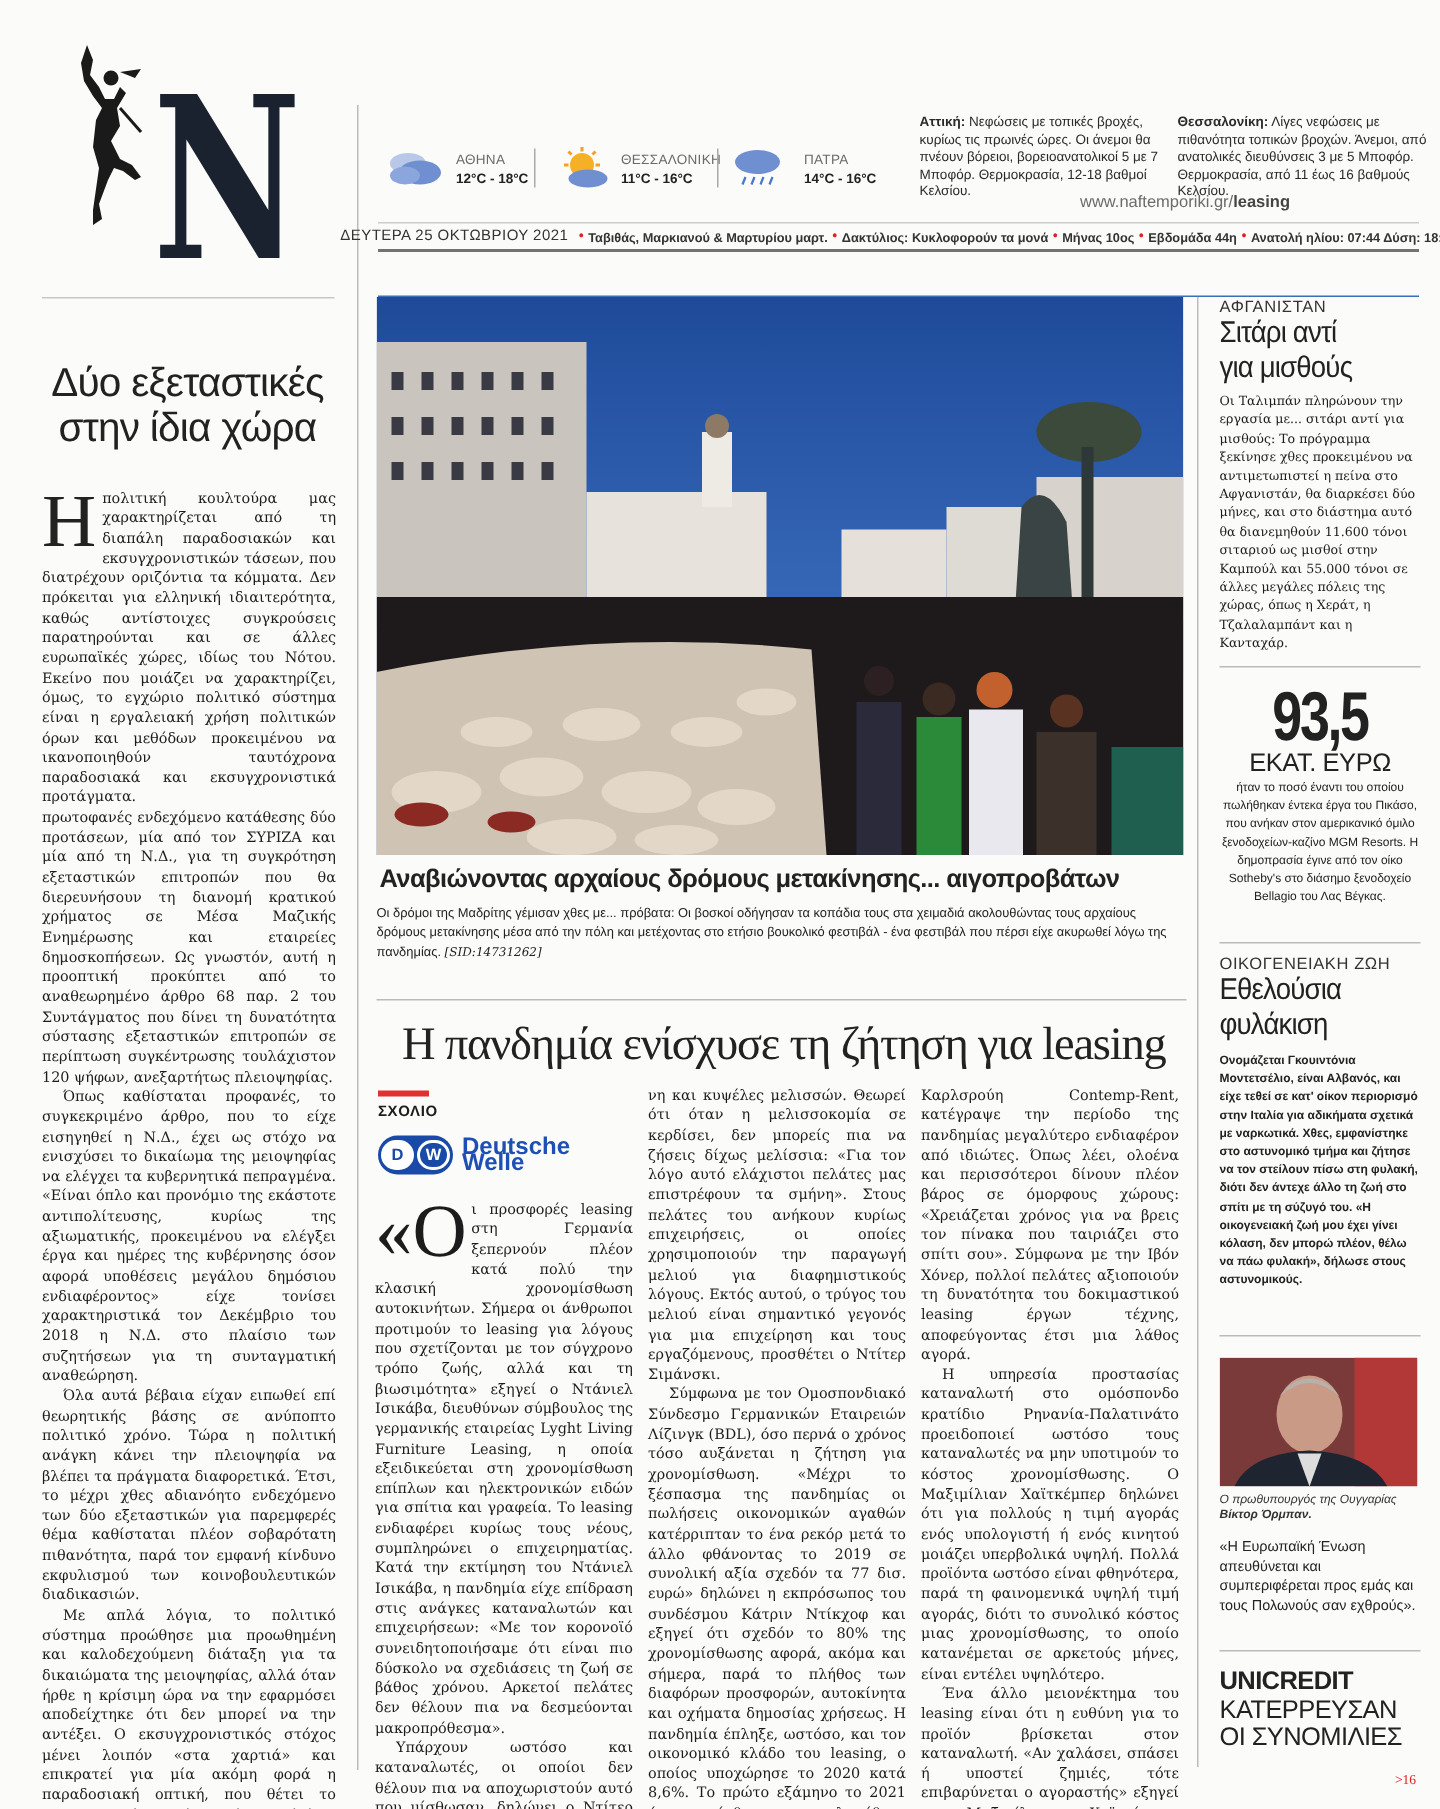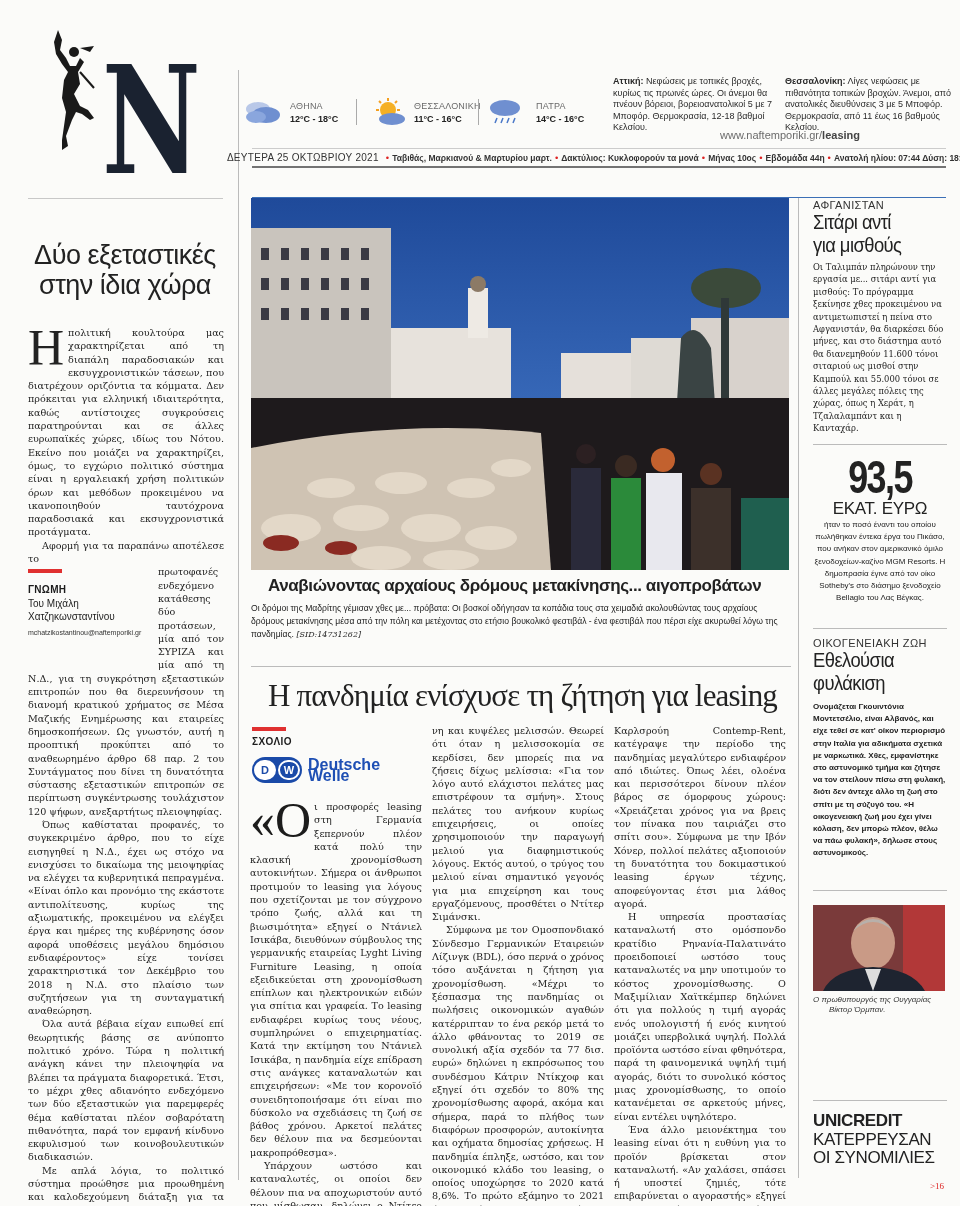--- a/index.html
+++ b/index.html
@@ -35,21 +35,21 @@
   .col-text p.noind { text-indent: 0; }
   .dropcap { float: left; font-family: "Liberation Serif", serif; font-size: 50px; line-height: 38px; margin: 2px 4px 0 0; color: #222; }
   .byline-box { float: left; width: 124px; height: 96px; margin: 4px 6px 0 0; }
   .red-tab { width: 34px; height: 4px; background: #e03030; margin-bottom: 10px; }
   .byline-kicker { font-family: "Liberation Sans", sans-serif; font-weight: bold; font-size: 10px; letter-spacing: .3px; }
   .byline-name { font-family: "Liberation Sans", sans-serif; font-size: 10px; line-height: 13px; }
   .byline-mail { font-family: "Liberation Sans", sans-serif; font-size: 7px; margin-top: 3px; color: #333; }
 
   
   .photo { left: 251px; top: 198px; width: 538px; height: 372px; overflow: hidden; }
-  .photo-cap-title { left: 268px; top: 576px; width: 540px; font-family: "Liberation Sans", sans-serif; font-size: 17px; font-weight: bold; letter-spacing: -0.4px; color: #222; }
+  .photo-cap-title { left: 253px; top: 576px; width: 540px; font-family: "Liberation Sans", sans-serif; font-size: 17px; font-weight: bold; letter-spacing: -0.4px; color: #222; }
   .photo-cap-text { left: 251px; top: 602px; width: 540px; font-family: "Liberation Sans", sans-serif; font-size: 8.6px; line-height: 13px; color: #222; }
   .photo-cap-text i { font-family: "DejaVu Serif", serif; font-size: 8px; }
   .mid-rule { left: 251px; top: 666px; width: 540px; border-top: 1px solid #bbb; }
 
   .lead-title { left: 250px; top: 676px; width: 545px; font-family: "Liberation Serif", serif; font-size: 31px; line-height: 40px; color: #222; letter-spacing: -0.8px; white-space: nowrap; text-align: center; }
 
   .comment-tab { left: 252px; top: 727px; width: 34px; height: 4px; background: #e03030; }
   .comment-label { left: 252px; top: 736px; font-family: "Liberation Sans", sans-serif; font-weight: bold; font-size: 10px; letter-spacing: .4px; }
   .dw { left: 252px; top: 756px; height: 28px; display: flex; align-items: center; gap: 6px; }
   .dw-logo { width: 50px; height: 26px; border-radius: 13px; background: #1a4aa8; position: relative; display: flex; align-items: center; justify-content: center; gap: 2px; }
@@ -85,21 +85,21 @@
     <path d="M8 2 L12 12 L10 22 L16 30 L20 38 L26 38 L30 30 L34 34 L28 44 L30 56 L24 66 L30 78 L38 82 L44 90 L40 92 L32 86 L26 84 L22 92 L16 108 L18 118 L12 122 L12 112 L14 98 L16 84 L12 70 L14 52 L18 44 L12 36 L6 26 L4 14 Z" fill="#1a1a1a"></path>
     <path d="M30 20 L44 18 L40 24 Z" fill="#1a1a1a"></path>
     <circle cx="24" cy="24" r="5" fill="#1a1a1a"></circle>
     <line x1="30" y1="44" x2="44" y2="60" stroke="#1a1a1a" stroke-width="2"></line>
   </svg>
   <div class="N">N</div>
 </div>
 <div class="abs logo-rule"></div>
 <div class="abs vert-rule"></div>
 
-<div class="abs weather" style="left:242px;">
+<div class="abs weather" style="left:256px;">
   <svg width="40" height="26" viewBox="0 0 40 26">
     <ellipse cx="16" cy="10" rx="12" ry="7" fill="#b9c8e8"></ellipse>
     <ellipse cx="24" cy="16" rx="14" ry="8" fill="#6f8fd0"></ellipse>
     <ellipse cx="14" cy="18" rx="10" ry="6" fill="#8aa6dd"></ellipse>
   </svg>
   <div style="margin-left:8px;">
     <div class="city sans">ΑΘΗΝΑ</div>
     <div class="temp sans">12°C - 18°C</div>
   </div>
 </div>
@@ -165,28 +165,20 @@
     <span class="it">Ανατολή ηλίου: 07:44 Δύση: 18:34</span>
 </div>
 <div class="abs blue-rule"></div>
 
 <div class="abs op-title">
   <div>Δύο εξεταστικές</div>
   <div>στην ίδια χώρα</div>
 </div>
 <div class="abs col-text" style="left:28px; top:326px; width:196px;">
   <p class="noind"><span class="dropcap">Η</span><span>πολιτική κουλτούρα μας χαρακτηρίζεται από τη διαπάλη παραδοσιακών και εκσυγχρονιστικών τάσεων, που διατρέχουν οριζόντια τα κόμματα. Δεν πρόκειται για ελληνική ιδιαιτερότητα, καθώς αντίστοιχες συγκρούσεις παρατηρούνται και σε άλλες ευρωπαϊκές χώρες, ιδίως του Νότου. Εκείνο που μοιάζει να χαρακτηρίζει, όμως, το εγχώριο πολιτικό σύστημα είναι η εργαλειακή χρήση πολιτικών όρων και μεθόδων προκειμένου να ικανοποιηθούν ταυτόχρονα παραδοσιακά και εκσυγχρονιστικά προτάγματα.</span></p>
-  <p>Αφορμή για τα παραπάνω αποτέλεσε το</p>
-  <div class="byline-box">
-    <div class="red-tab"></div>
-    <div class="byline-kicker">ΓΝΩΜΗ</div>
-    <div class="byline-name">Του Μιχάλη</div>
-    <div class="byline-name">Χατζηκωνσταντίνου</div>
-    <div class="byline-mail">mchatzikostantinou@naftemporiki.gr</div>
-  </div>
   <p class="noind">πρωτοφανές ενδεχόμενο κατάθεσης δύο προτάσεων, μία από τον ΣΥΡΙΖΑ και μία από τη Ν.Δ., για τη συγκρότηση εξεταστικών επιτροπών που θα διερευνήσουν τη διανομή κρατικού χρήματος σε Μέσα Μαζικής Ενημέρωσης και εταιρείες δημοσκοπήσεων. Ως γνωστόν, αυτή η προοπτική προκύπτει από το αναθεωρημένο άρθρο 68 παρ. 2 του Συντάγματος που δίνει τη δυνατότητα σύστασης εξεταστικών επιτροπών σε περίπτωση συγκέντρωσης τουλάχιστον 120 ψήφων, ανεξαρτήτως πλειοψηφίας.</p>
   <p>Όπως καθίσταται προφανές, το συγκεκριμένο άρθρο, που το είχε εισηγηθεί η Ν.Δ., έχει ως στόχο να ενισχύσει το δικαίωμα της μειοψηφίας να ελέγχει τα κυβερνητικά πεπραγμένα. «Είναι όπλο και προνόμιο της εκάστοτε αντιπολίτευσης, κυρίως της αξιωματικής, προκειμένου να ελέγξει έργα και ημέρες της κυβέρνησης όσον αφορά υποθέσεις μεγάλου δημόσιου ενδιαφέροντος» είχε τονίσει χαρακτηριστικά τον Δεκέμβριο του 2018 η Ν.Δ. στο πλαίσιο των συζητήσεων για τη συνταγματική αναθεώρηση.</p>
   <p>Όλα αυτά βέβαια είχαν ειπωθεί επί θεωρητικής βάσης σε ανύποπτο πολιτικό χρόνο. Τώρα η πολιτική ανάγκη κάνει την πλειοψηφία να βλέπει τα πράγματα διαφορετικά. Έτσι, το μέχρι χθες αδιανόητο ενδεχόμενο των δύο εξεταστικών για παρεμφερές θέμα καθίσταται πλέον σοβαρότατη πιθανότητα, παρά τον εμφανή κίνδυνο εκφυλισμού των κοινοβουλευτικών διαδικασιών.</p>
   <p>Με απλά λόγια, το πολιτικό σύστημα προώθησε μια προωθημένη και καλοδεχούμενη διάταξη για τα δικαιώματα της μειοψηφίας, αλλά όταν ήρθε η κρίσιμη ώρα να την εφαρμόσει αποδείχτηκε ότι δεν μπορεί να την αντέξει. Ο εκσυγχρονιστικός στόχος μένει λοιπόν «στα χαρτιά» και επικρατεί για μία ακόμη φορά η παραδοσιακή οπτική, που θέτει το παραταξιακό συμφέρον πάνω από όλα. Και έτσι οι δύο εξεταστικές θα αποδείξουν ότι η χώρα παραμένει ίδια...</p>
 
 </div>
 
 <div class="abs photo">
   <svg width="538" height="372" viewBox="0 0 538 372">
     <defs>
@@ -323,21 +315,22 @@
     <rect width="132" height="86" fill="#7a3a3a"></rect>
     <rect x="90" width="42" height="86" fill="#b23838"></rect>
     <ellipse cx="60" cy="38" rx="22" ry="26" fill="#c99a86"></ellipse>
     <path d="M40 26 Q60 8 80 26 Q72 14 60 14 Q48 14 40 26 Z" fill="#b8b0aa"></path>
     <path d="M10 86 Q20 64 60 62 Q100 64 112 86 Z" fill="#1e2430"></path>
     <path d="M52 64 L60 86 L68 64 Z" fill="#ddd"></path>
   </svg>
 </div>
 <div class="abs rs" style="top:995px;">
   <div class="orban-cap">Ο πρωθυπουργός της Ουγγαρίας</div>
-  <div class="orban-cap" style="font-weight:normal;margin-left:16px;">Βίκτορ Όρμπαν.</div>
+  <div class="orban-cap" style="font-weight:bold;">Βίκτορ Όρμπαν.</div>
+  <div class="orban-quote" style="margin-top:10px;">«Η Ευρωπαϊκή Ένωση απευθύνεται και συμπεριφέρεται προς εμάς και τους Πολωνούς σαν εχθρούς».</div>
 </div>
 <div class="abs rs-rule" style="top:1100px;"></div>
 
 <div class="abs rs" style="top:1112px;">
   <div class="uni-title"><b>UNICREDIT</b></div>
   <div class="uni-title">ΚΑΤΕΡΡΕΥΣΑΝ</div>
   <div class="uni-title">ΟΙ ΣΥΝΟΜΙΛΙΕΣ</div>
 </div>
 <div class="abs page-ref">&gt;16</div>
 

